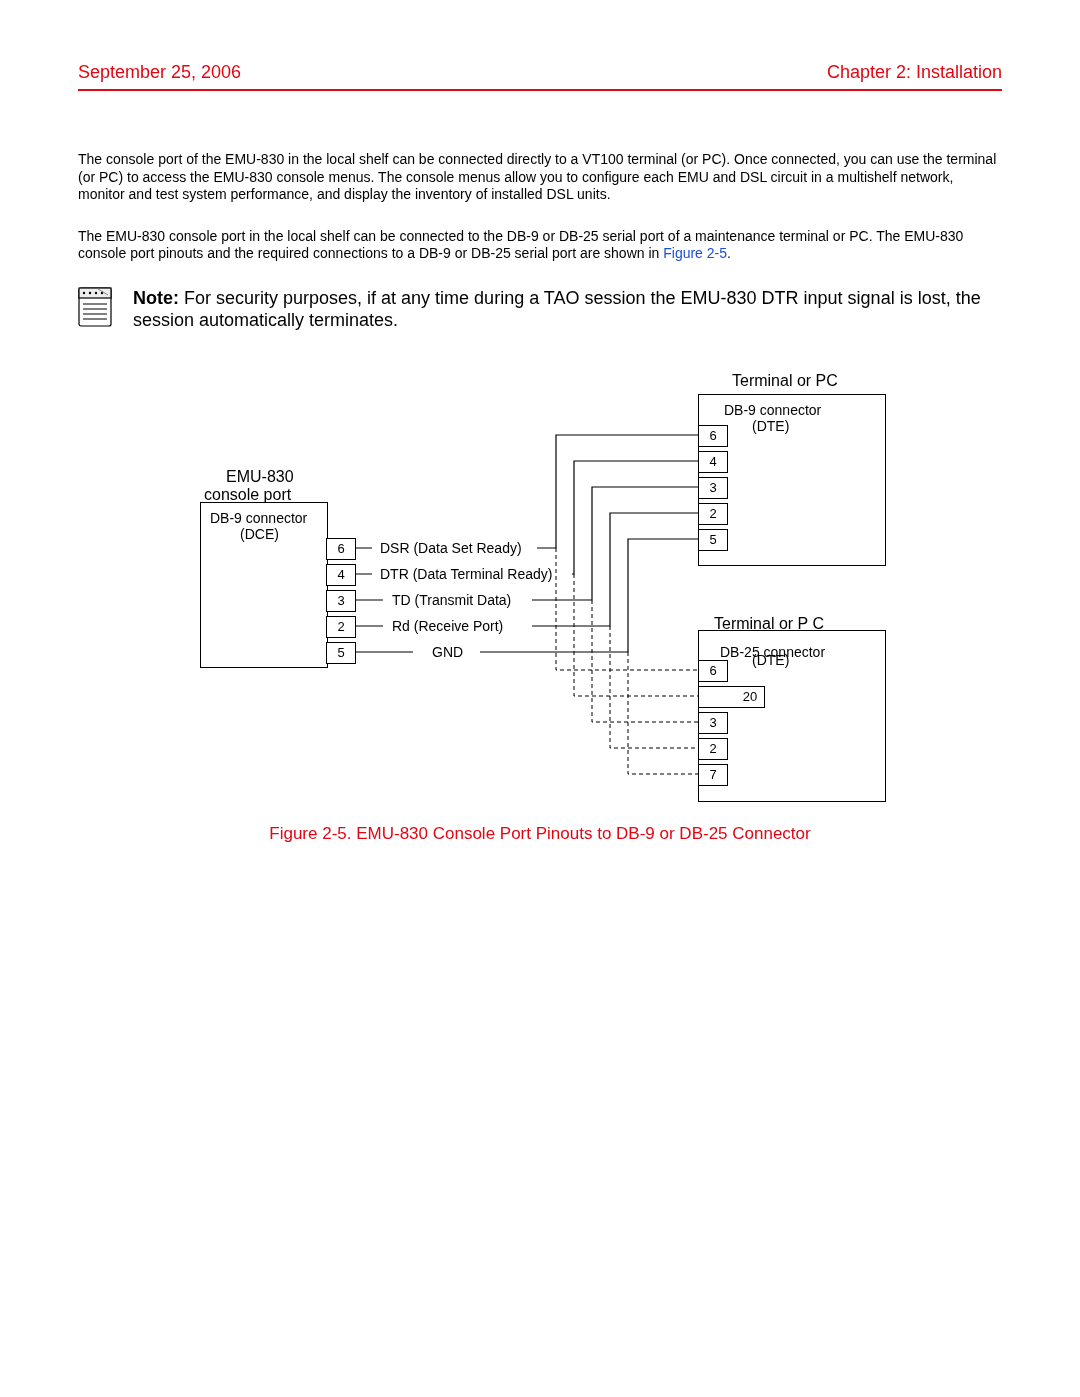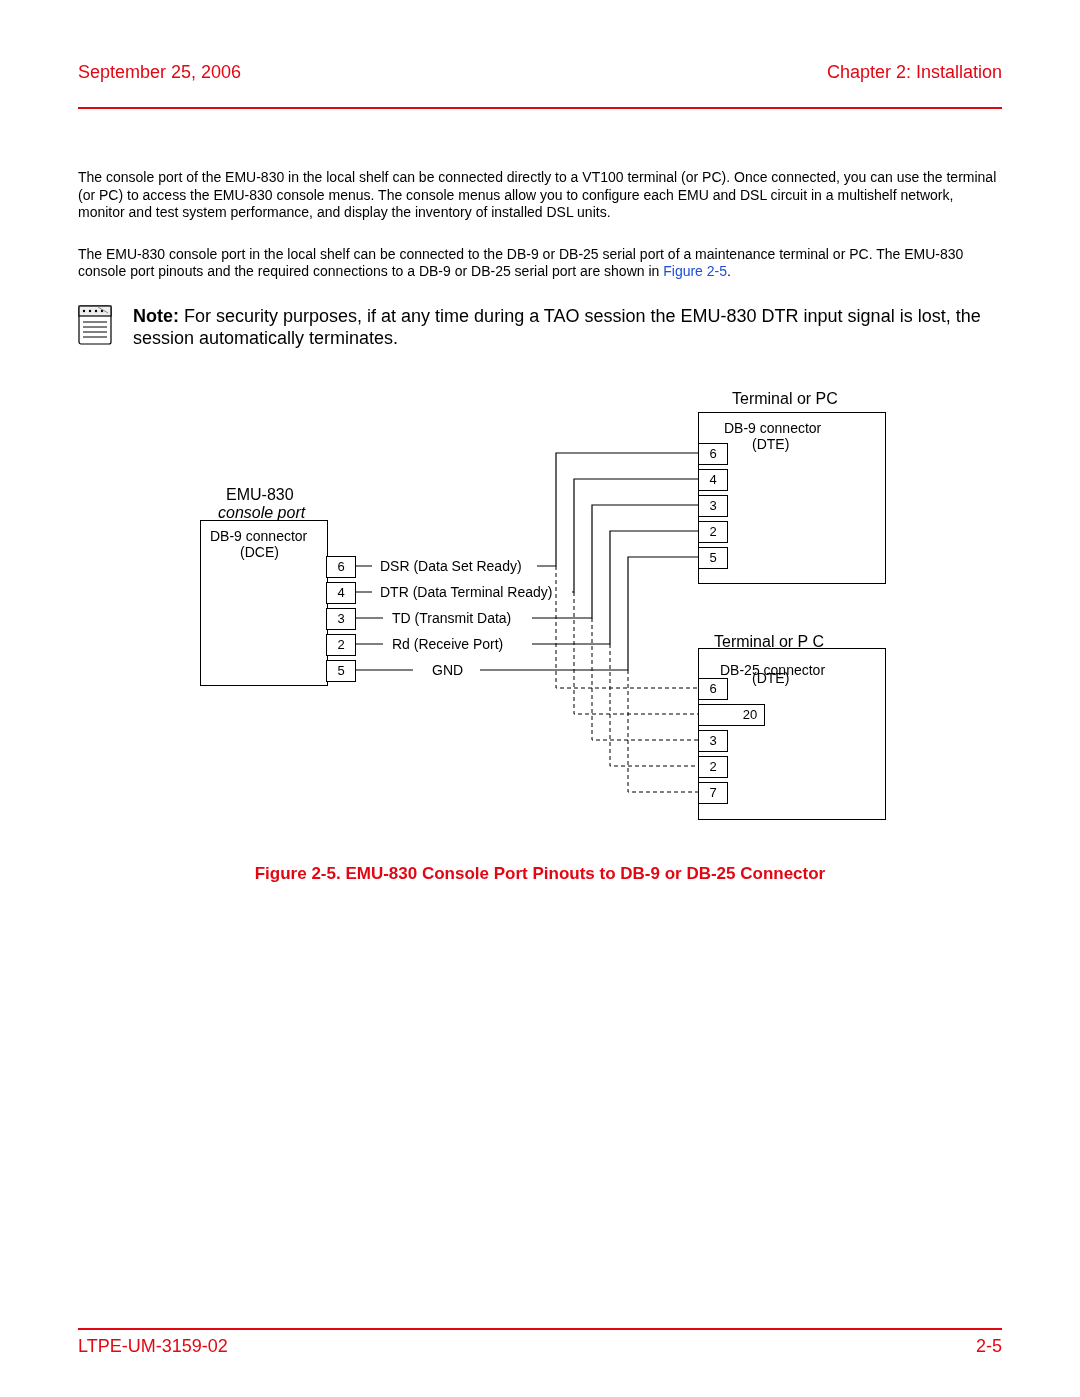--- a/index.html
+++ b/index.html
@@ -14,21 +14,21 @@
     width: 1080px;
     height: 1397px;
     box-sizing: border-box;
     padding: 62px 78px 40px 78px;
     position: relative;
   }
   .header-row {
     display: flex;
     justify-content: space-between;
     border-bottom: 2px solid #e30613;
-    padding-bottom: 24px;
+    padding-bottom: 6px;
     margin-bottom: 60px;
   }
   .header-row span {
     color: #e30613;
     font-size: 18px;
   }
   .section-title {
     color: #e30613;
     font-size: 20px;
     font-weight: bold;
@@ -61,23 +61,23 @@
   }
   .figure-area {
     position: relative;
     width: 800px;
     height: 440px;
     margin: 20px auto 0 auto;
   }
   .figure-caption {
     text-align: center;
     color: #e30613;
-    font-weight: bold;
+    font-weight: normal;
     font-size: 17px;
-    margin-top: 34px;
+    margin-top: 12px;
   }
   .footer-row {
     position: absolute;
     bottom: 40px;
     left: 78px;
     right: 78px;
     border-top: 2px solid #e30613;
     padding-top: 6px;
     display: flex;
     justify-content: space-between;
@@ -169,21 +169,21 @@
 
       <path d="M 416 176 L 416 298 L 558 298" stroke="#000" fill="none" stroke-width="1" stroke-dasharray="4 3"></path>
       <path d="M 434 202 L 434 324 L 558 324" stroke="#000" fill="none" stroke-width="1" stroke-dasharray="4 3"></path>
       <path d="M 452 228 L 452 350 L 558 350" stroke="#000" fill="none" stroke-width="1" stroke-dasharray="4 3"></path>
       <path d="M 470 254 L 470 376 L 558 376" stroke="#000" fill="none" stroke-width="1" stroke-dasharray="4 3"></path>
       <path d="M 488 280 L 488 402 L 558 402" stroke="#000" fill="none" stroke-width="1" stroke-dasharray="4 3"></path>
     </svg>
 
     <div class="box" style="left:60px; top:130px; width:126px; height:164px;"></div>
     <div class="lbl-big" style="left:86px; top:96px;">EMU-830</div>
-    <div class="lbl-big" style="left:78px; top:114px;font-style:italic;">console port</div>
+    <div class="lbl-big" style="left:64px; top:114px;">console port</div>
     <div class="lbl" style="left:70px; top:138px;">DB-9 connector</div>
     <div class="lbl" style="left:100px; top:154px;">(DCE)</div>
     <div class="pin" style="left:186px; top:166px;">6</div>
     <div class="pin" style="left:186px; top:192px;">4</div>
     <div class="pin" style="left:186px; top:218px;">3</div>
     <div class="pin" style="left:186px; top:244px;">2</div>
     <div class="pin" style="left:186px; top:270px;">5</div>
 
     <div class="lbl" style="left:240px; top:168px;">DSR (Data Set Ready)</div>
     <div class="lbl" style="left:240px; top:194px;">DTR (Data Terminal Ready)</div>
@@ -208,18 +208,14 @@
     <div class="pin" style="left:558px; top:288px;">6</div>
     <div class="pin" style="left:558px; top:314px;padding-left:37px;">20</div>
     <div class="pin" style="left:558px; top:340px;">3</div>
     <div class="pin" style="left:558px; top:366px;">2</div>
     <div class="pin" style="left:558px; top:392px;">7</div>
 
   </div>
 
   <div class="figure-caption">Figure 2-5. EMU-830 Console Port Pinouts to DB-9 or DB-25 Connector</div>
 
-  <div class="footer-row">
-    <span>LTPE-UM-3159-02</span>
-    <span>2-5</span>
-  </div>
 
 </div>
 
 </body></html>

